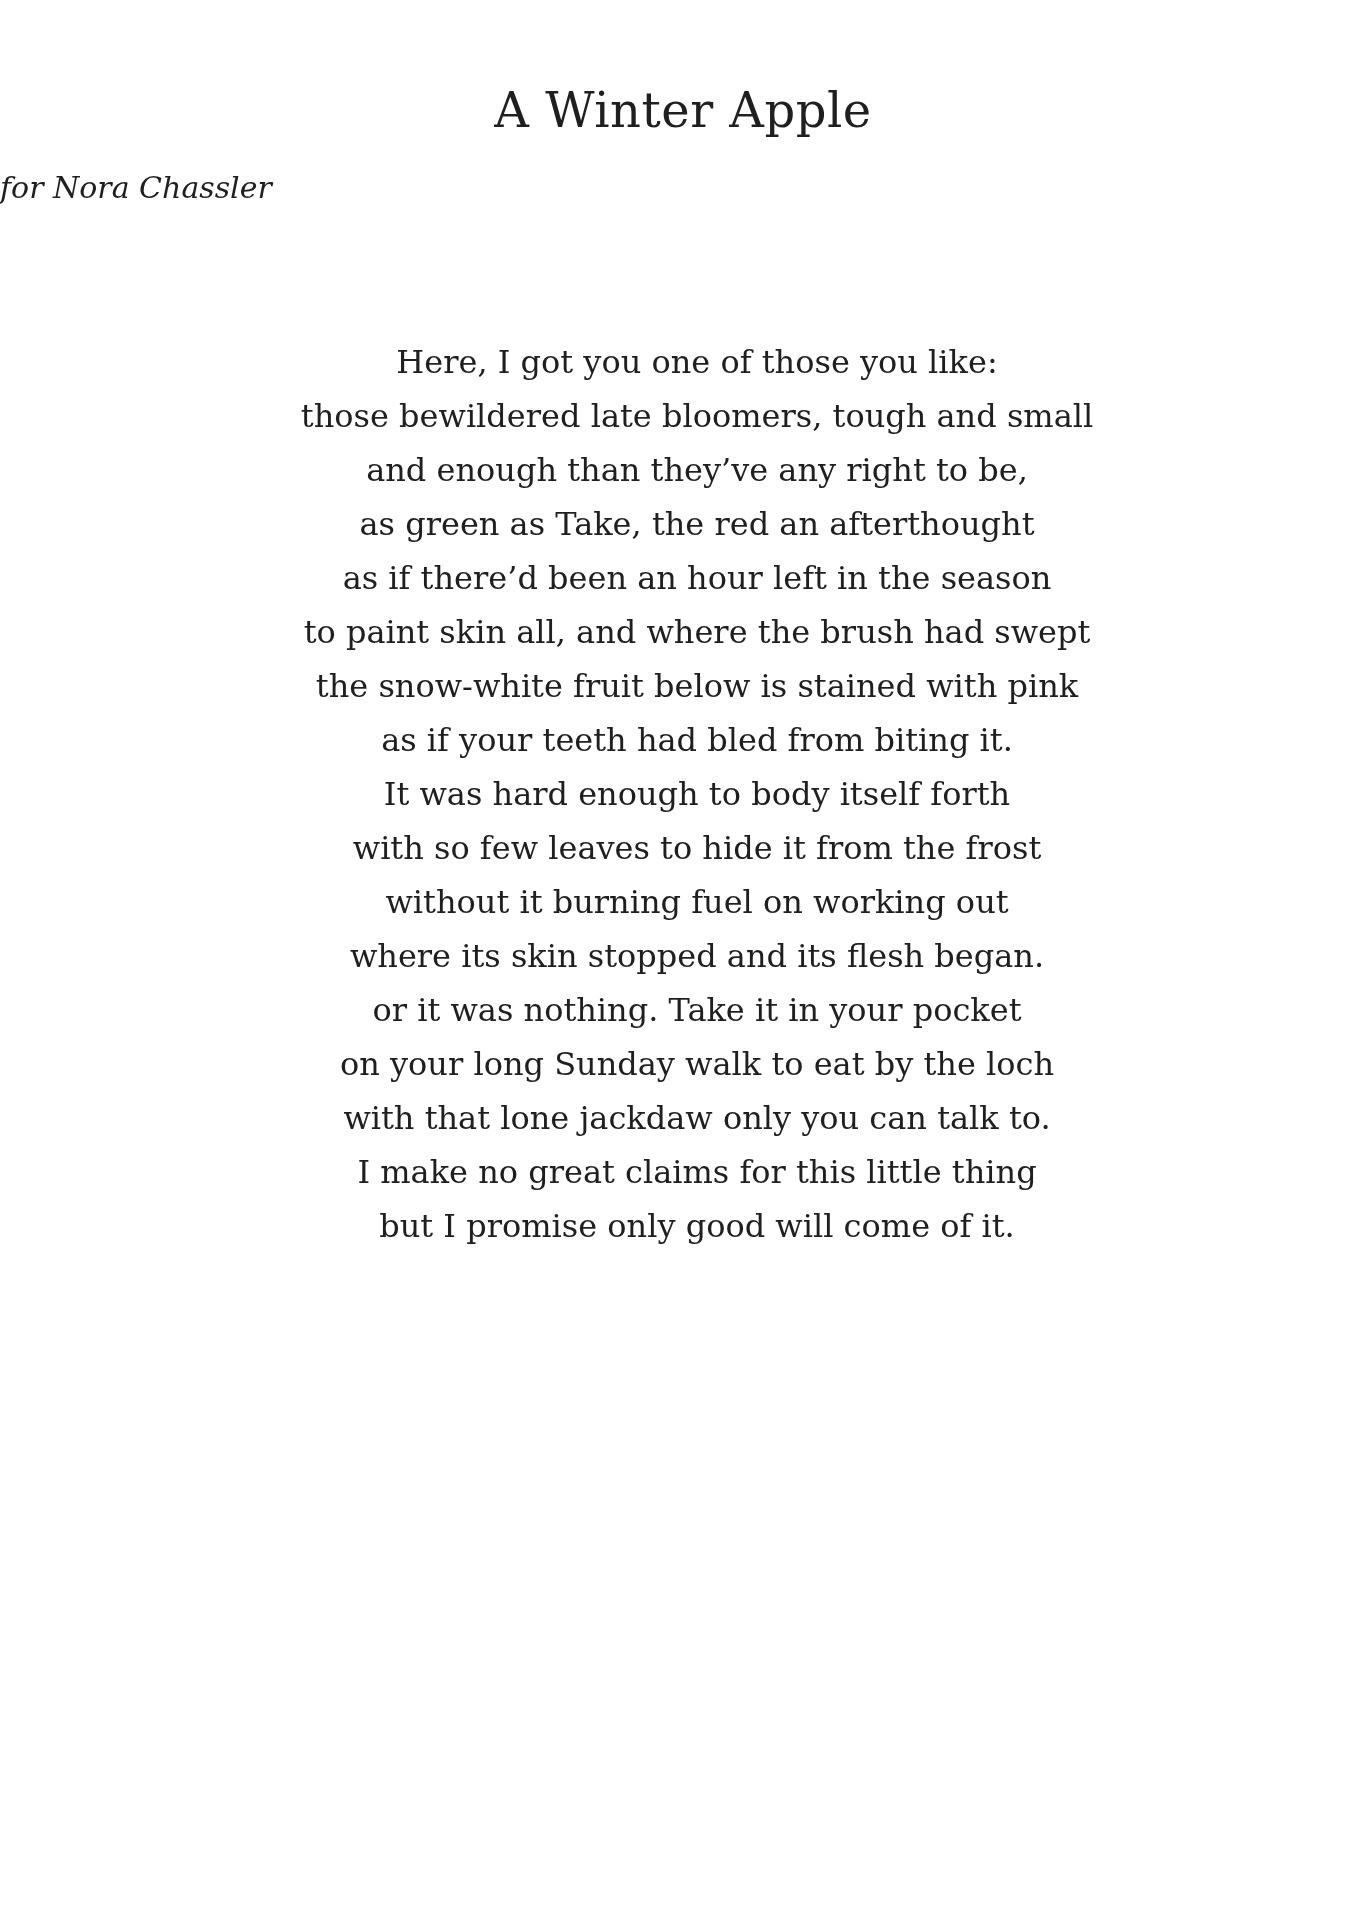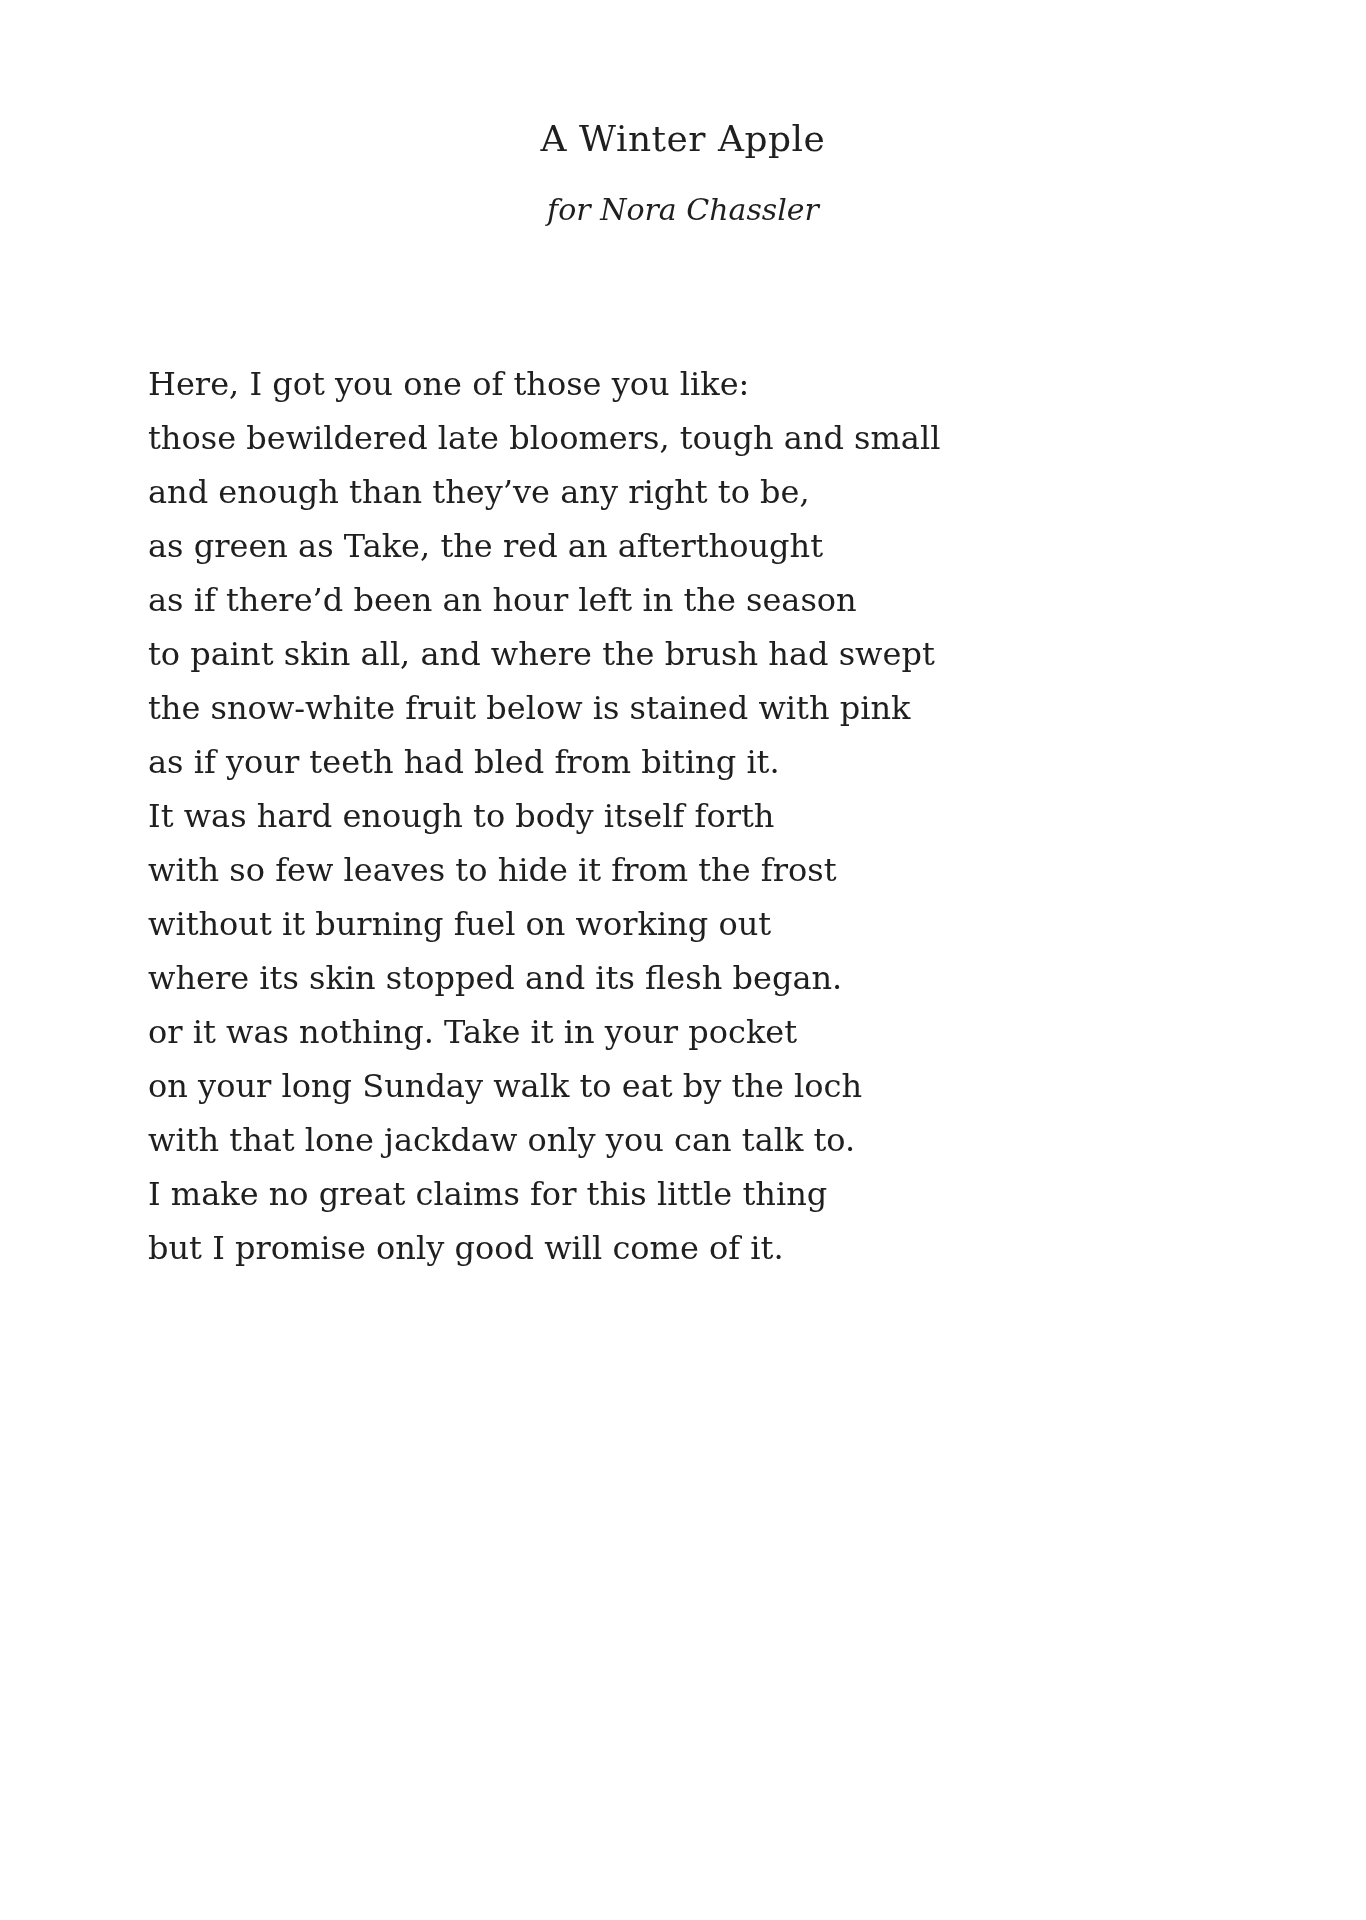--- a/index.html
+++ b/index.html
@@ -15,42 +15,43 @@
     overflow: hidden;
   }
   .page {
     position: relative;
     width: 1366px;
     height: 1920px;
     background: var(--page-bg, #ffffff);
   }
   .title {
     margin: 0;
-    padding-top: 118px;
+    padding-top: 82px;
     text-align: center;
-    font-size: 36px;
+    font-size: 48px;
     font-weight: 400;
     line-height: 1.17;
     letter-spacing: 0.5px;
   }
   .dedication {
     margin: 0;
     margin-top: 32px;
-    text-align: center;
+    text-align: left;
     font-size: 30px;
     font-style: italic;
     line-height: 1.17;
   }
   .poem {
     margin-top: 130px;
     margin-left: 148px;
     margin-right: 120px;
     font-size: 32px;
     line-height: 54px;
     white-space: nowrap;
+    text-align: center;
   }
   .poem-line {
     height: 54px;
   }
 </style>
 </head>
 <body>
 
 <div class="page">
   <h1 class="title">A Winter Apple</h1>

